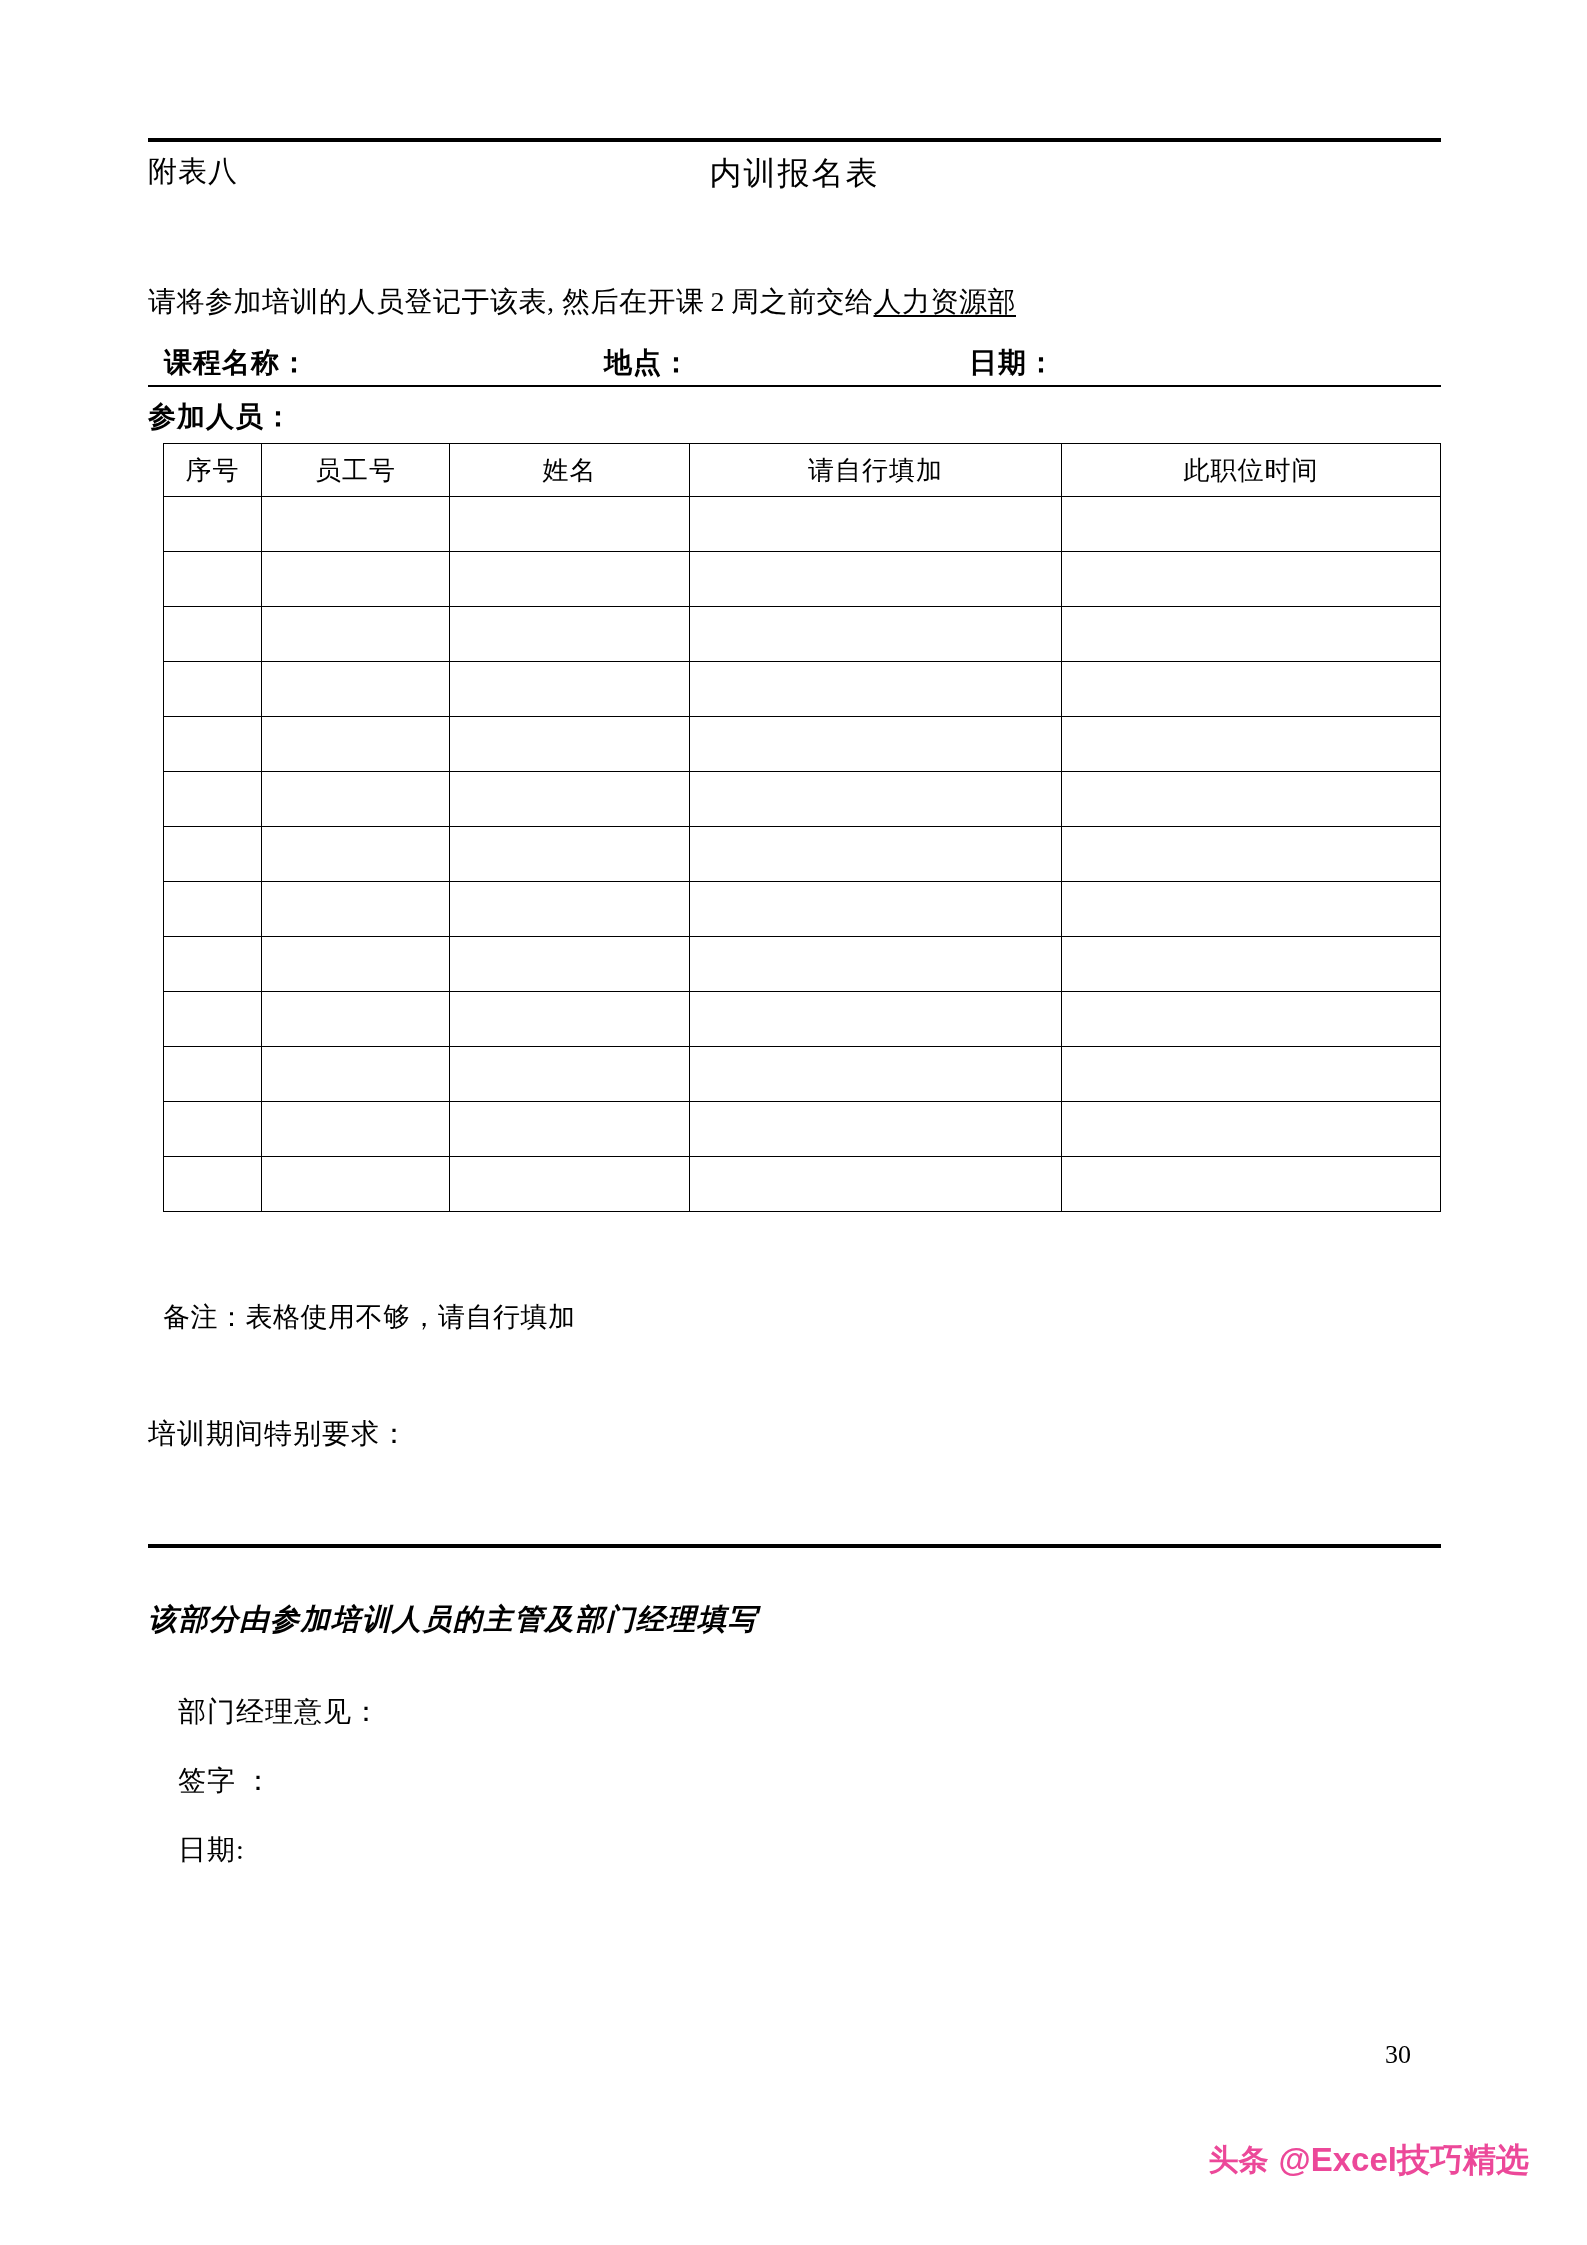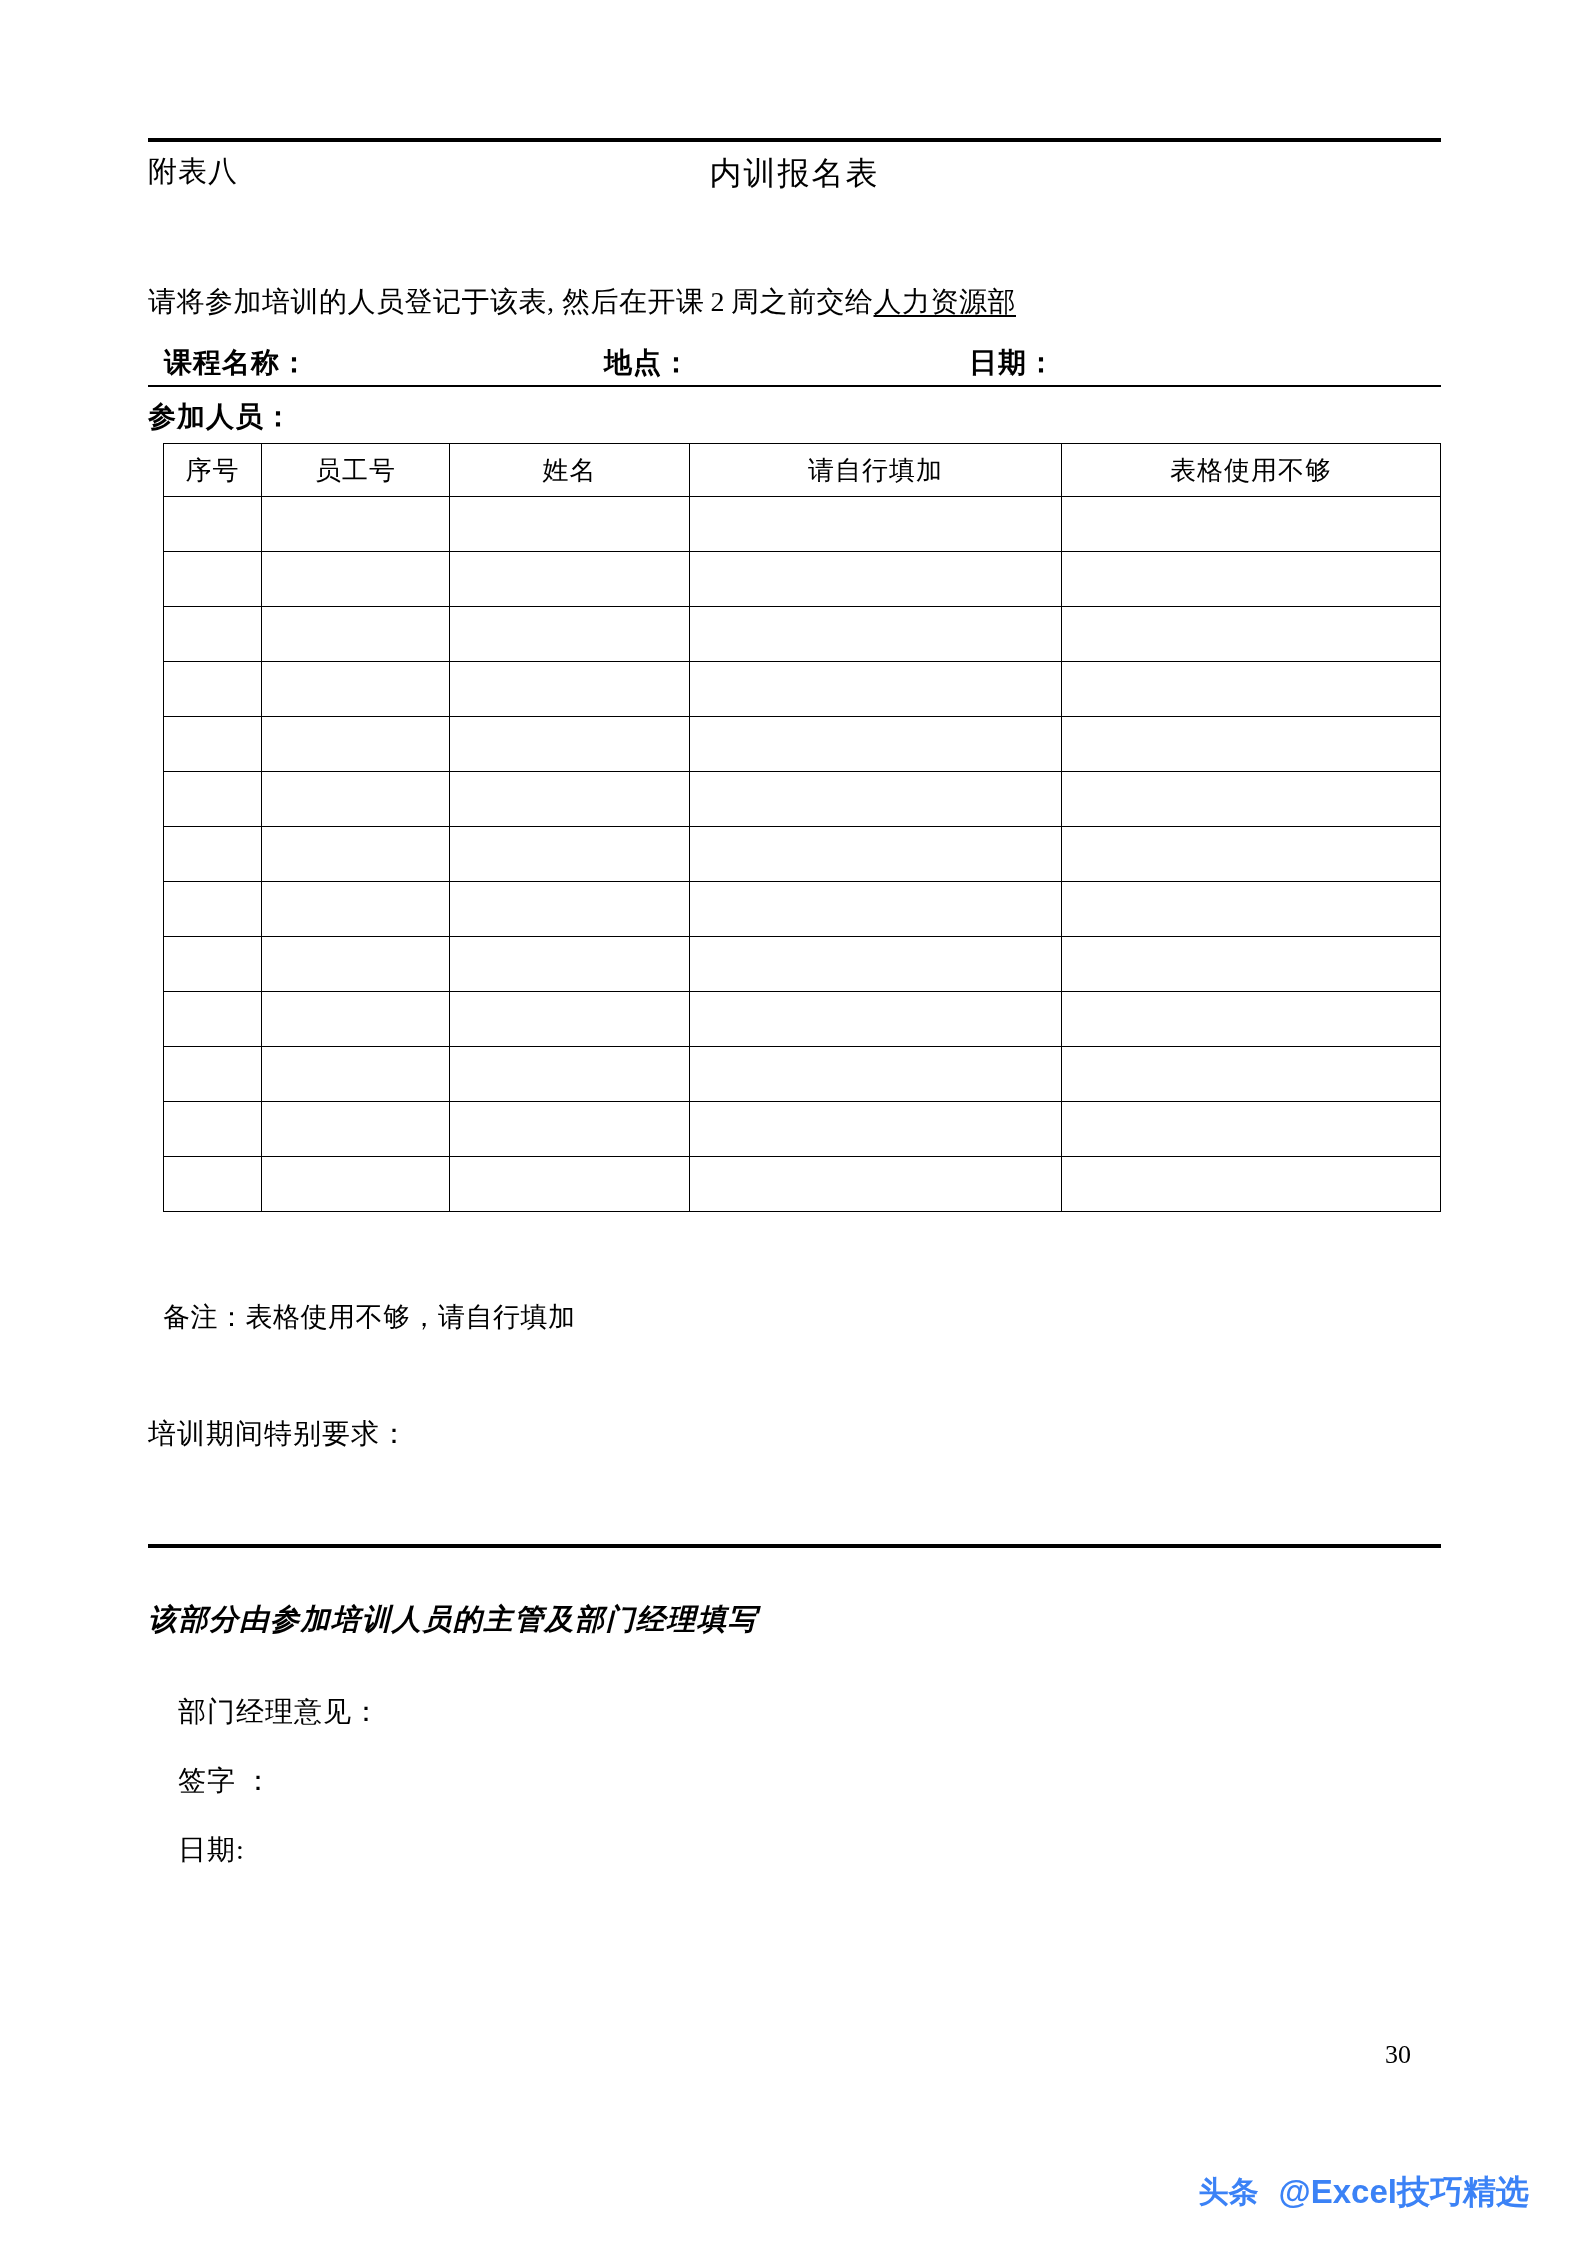--- a/index.html
+++ b/index.html
@@ -215,24 +215,23 @@
     white-space: nowrap;
   }
 
   
   .watermark {
     position: absolute;
     right: 58px;
     top: 2138px;
     display: flex;
     align-items: center;
-    gap: 20px;
-    color: #3b82f6;
-    white-space: nowrap;
-    margin-top: 32px;
+    gap: 10px;
+    color: #ec4899;
+    white-space: nowrap;
   }
   .watermark .wm-brand {
     font-family: "Liberation Sans", sans-serif;
     font-size: 30px;
     font-weight: bold;
     letter-spacing: 0px;
   }
   .watermark .wm-text {
     font-family: "Liberation Sans", sans-serif;
     font-size: 33px;
@@ -271,21 +270,21 @@
           <col class="c-name">
           <col class="c-pos">
           <col class="c-time">
       </colgroup>
       <thead>
         <tr>
           <th>序号</th>
           <th>员工号</th>
           <th>姓名</th>
           <th>请自行填加</th>
-          <th>表格使用不够</th>
+          <th>此职位时间</th>
         </tr>
       </thead>
       <tbody id="roster-body">
           <tr>
             <td class="blank"></td>
             <td class="blank"></td>
             <td class="blank"></td>
             <td class="blank"></td>
             <td class="blank"></td>
           </tr>

